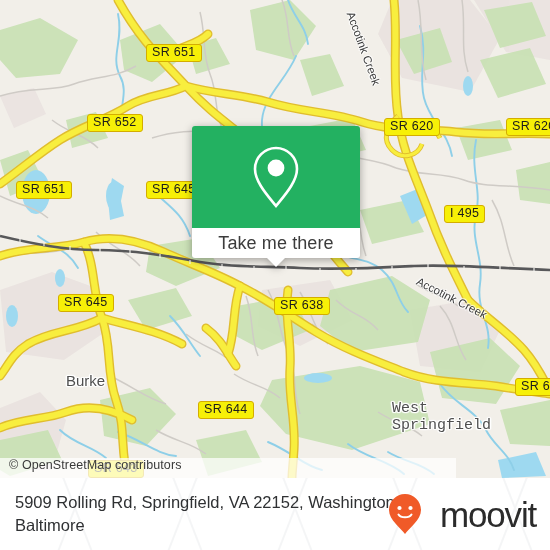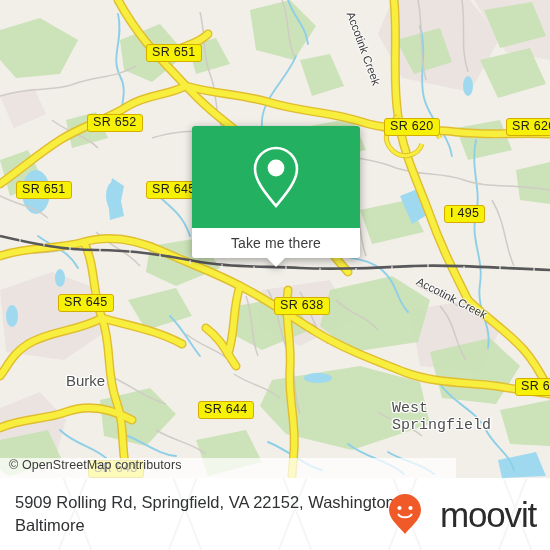--- a/index.html
+++ b/index.html
@@ -79,21 +79,21 @@
     border-radius:3px 3px 0 0;
     display:flex;align-items:center;justify-content:center;
   }
   .popup-bar{
     background:#ffffff;
     height:30px;
     border-radius:0 0 3px 3px;
     display:flex;align-items:center;justify-content:center;
   }
   .popup-bar span{
-    font-size:14px;color:#3c3c3c;letter-spacing:.1px;
+    font-size:18px;color:#3c3c3c;letter-spacing:.1px;
   }
   .popup-tail{
     position:absolute;left:50%;top:132px;
     margin-left:-9px;
     width:0;height:0;
     border-left:9px solid transparent;
     border-right:9px solid transparent;
     border-top:9px solid #ffffff;
   }
 

